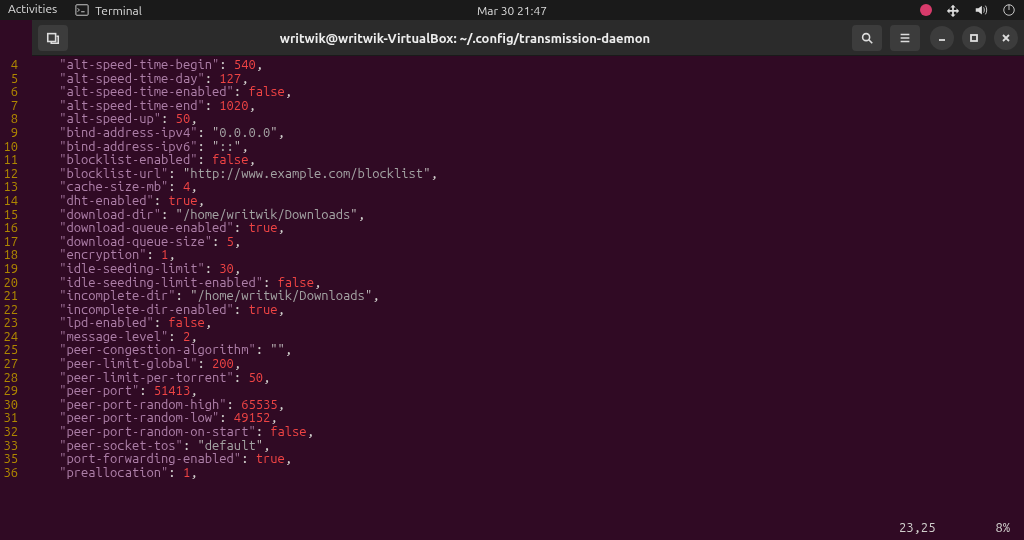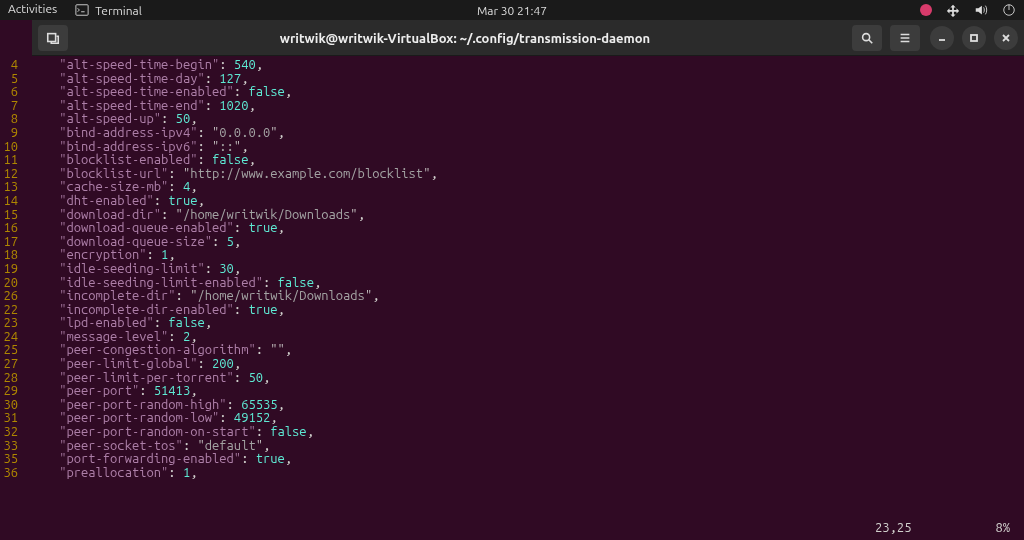--- a/index.html
+++ b/index.html
@@ -87,32 +87,32 @@
   text-align: right;
   padding-right: 12px;
   color: #af8700;
   flex-shrink: 0;
 }
 .code { flex: 1; }
 
 
 .q  { color: #ad7fa8; }  
 .sv { color: #a3a3a3; }  
-.n  { color: #5eead4; }  
+.n  { color: #ef4444; }  
 .p  { color: #d0cfcc; }  
 
 
 .status {
   position: absolute;
   bottom: 2px;
   right: 14px;
   color: #d0cfcc;
   font-size: 13px;
   display: flex;
-  gap: 84px;
+  gap: 60px;
 }
 </style>
 </head>
 <body>
 
 <div class="top-bar">
   <div class="left">
     <span class="activities-underline">Activities</span>
     <span style="display:flex; align-items:flex-end; gap:6px;">
       <span class="icon">
@@ -197,21 +197,21 @@
       <div class="line"><span class="lineno">11</span><span class="code">    <span class="q">"blocklist-enabled"</span><span class="p">: </span><span class="n">false</span><span class="p">,</span></span></div>
       <div class="line"><span class="lineno">12</span><span class="code">    <span class="q">"blocklist-url"</span><span class="p">: </span><span class="p">"</span><span class="sv">http://www.example.com/blocklist</span><span class="p">"</span><span class="p">,</span></span></div>
       <div class="line"><span class="lineno">13</span><span class="code">    <span class="q">"cache-size-mb"</span><span class="p">: </span><span class="n">4</span><span class="p">,</span></span></div>
       <div class="line"><span class="lineno">14</span><span class="code">    <span class="q">"dht-enabled"</span><span class="p">: </span><span class="n">true</span><span class="p">,</span></span></div>
       <div class="line"><span class="lineno">15</span><span class="code">    <span class="q">"download-dir"</span><span class="p">: </span><span class="p">"</span><span class="sv">/home/writwik/Downloads</span><span class="p">"</span><span class="p">,</span></span></div>
       <div class="line"><span class="lineno">16</span><span class="code">    <span class="q">"download-queue-enabled"</span><span class="p">: </span><span class="n">true</span><span class="p">,</span></span></div>
       <div class="line"><span class="lineno">17</span><span class="code">    <span class="q">"download-queue-size"</span><span class="p">: </span><span class="n">5</span><span class="p">,</span></span></div>
       <div class="line"><span class="lineno">18</span><span class="code">    <span class="q">"encryption"</span><span class="p">: </span><span class="n">1</span><span class="p">,</span></span></div>
       <div class="line"><span class="lineno">19</span><span class="code">    <span class="q">"idle-seeding-limit"</span><span class="p">: </span><span class="n">30</span><span class="p">,</span></span></div>
       <div class="line"><span class="lineno">20</span><span class="code">    <span class="q">"idle-seeding-limit-enabled"</span><span class="p">: </span><span class="n">false</span><span class="p">,</span></span></div>
-      <div class="line"><span class="lineno">26</span><span class="code">    <span class="q">"incomplete-dir"</span><span class="p">: </span><span class="p">"</span><span class="sv">/home/writwik/Downloads</span><span class="p">"</span><span class="p">,</span></span></div>
+      <div class="line"><span class="lineno">21</span><span class="code">    <span class="q">"incomplete-dir"</span><span class="p">: </span><span class="p">"</span><span class="sv">/home/writwik/Downloads</span><span class="p">"</span><span class="p">,</span></span></div>
       <div class="line"><span class="lineno">22</span><span class="code">    <span class="q">"incomplete-dir-enabled"</span><span class="p">: </span><span class="n">true</span><span class="p">,</span></span></div>
       <div class="line"><span class="lineno">23</span><span class="code">    <span class="q">"lpd-enabled"</span><span class="p">: </span><span class="n">false</span><span class="p">,</span></span></div>
       <div class="line"><span class="lineno">24</span><span class="code">    <span class="q">"message-level"</span><span class="p">: </span><span class="n">2</span><span class="p">,</span></span></div>
       <div class="line"><span class="lineno">25</span><span class="code">    <span class="q">"peer-congestion-algorithm"</span><span class="p">: </span><span class="p">"</span><span class="sv"></span><span class="p">"</span><span class="p">,</span></span></div>
       <div class="line"><span class="lineno">27</span><span class="code">    <span class="q">"peer-limit-global"</span><span class="p">: </span><span class="n">200</span><span class="p">,</span></span></div>
       <div class="line"><span class="lineno">28</span><span class="code">    <span class="q">"peer-limit-per-torrent"</span><span class="p">: </span><span class="n">50</span><span class="p">,</span></span></div>
       <div class="line"><span class="lineno">29</span><span class="code">    <span class="q">"peer-port"</span><span class="p">: </span><span class="n">51413</span><span class="p">,</span></span></div>
       <div class="line"><span class="lineno">30</span><span class="code">    <span class="q">"peer-port-random-high"</span><span class="p">: </span><span class="n">65535</span><span class="p">,</span></span></div>
       <div class="line"><span class="lineno">31</span><span class="code">    <span class="q">"peer-port-random-low"</span><span class="p">: </span><span class="n">49152</span><span class="p">,</span></span></div>
       <div class="line"><span class="lineno">32</span><span class="code">    <span class="q">"peer-port-random-on-start"</span><span class="p">: </span><span class="n">false</span><span class="p">,</span></span></div>

